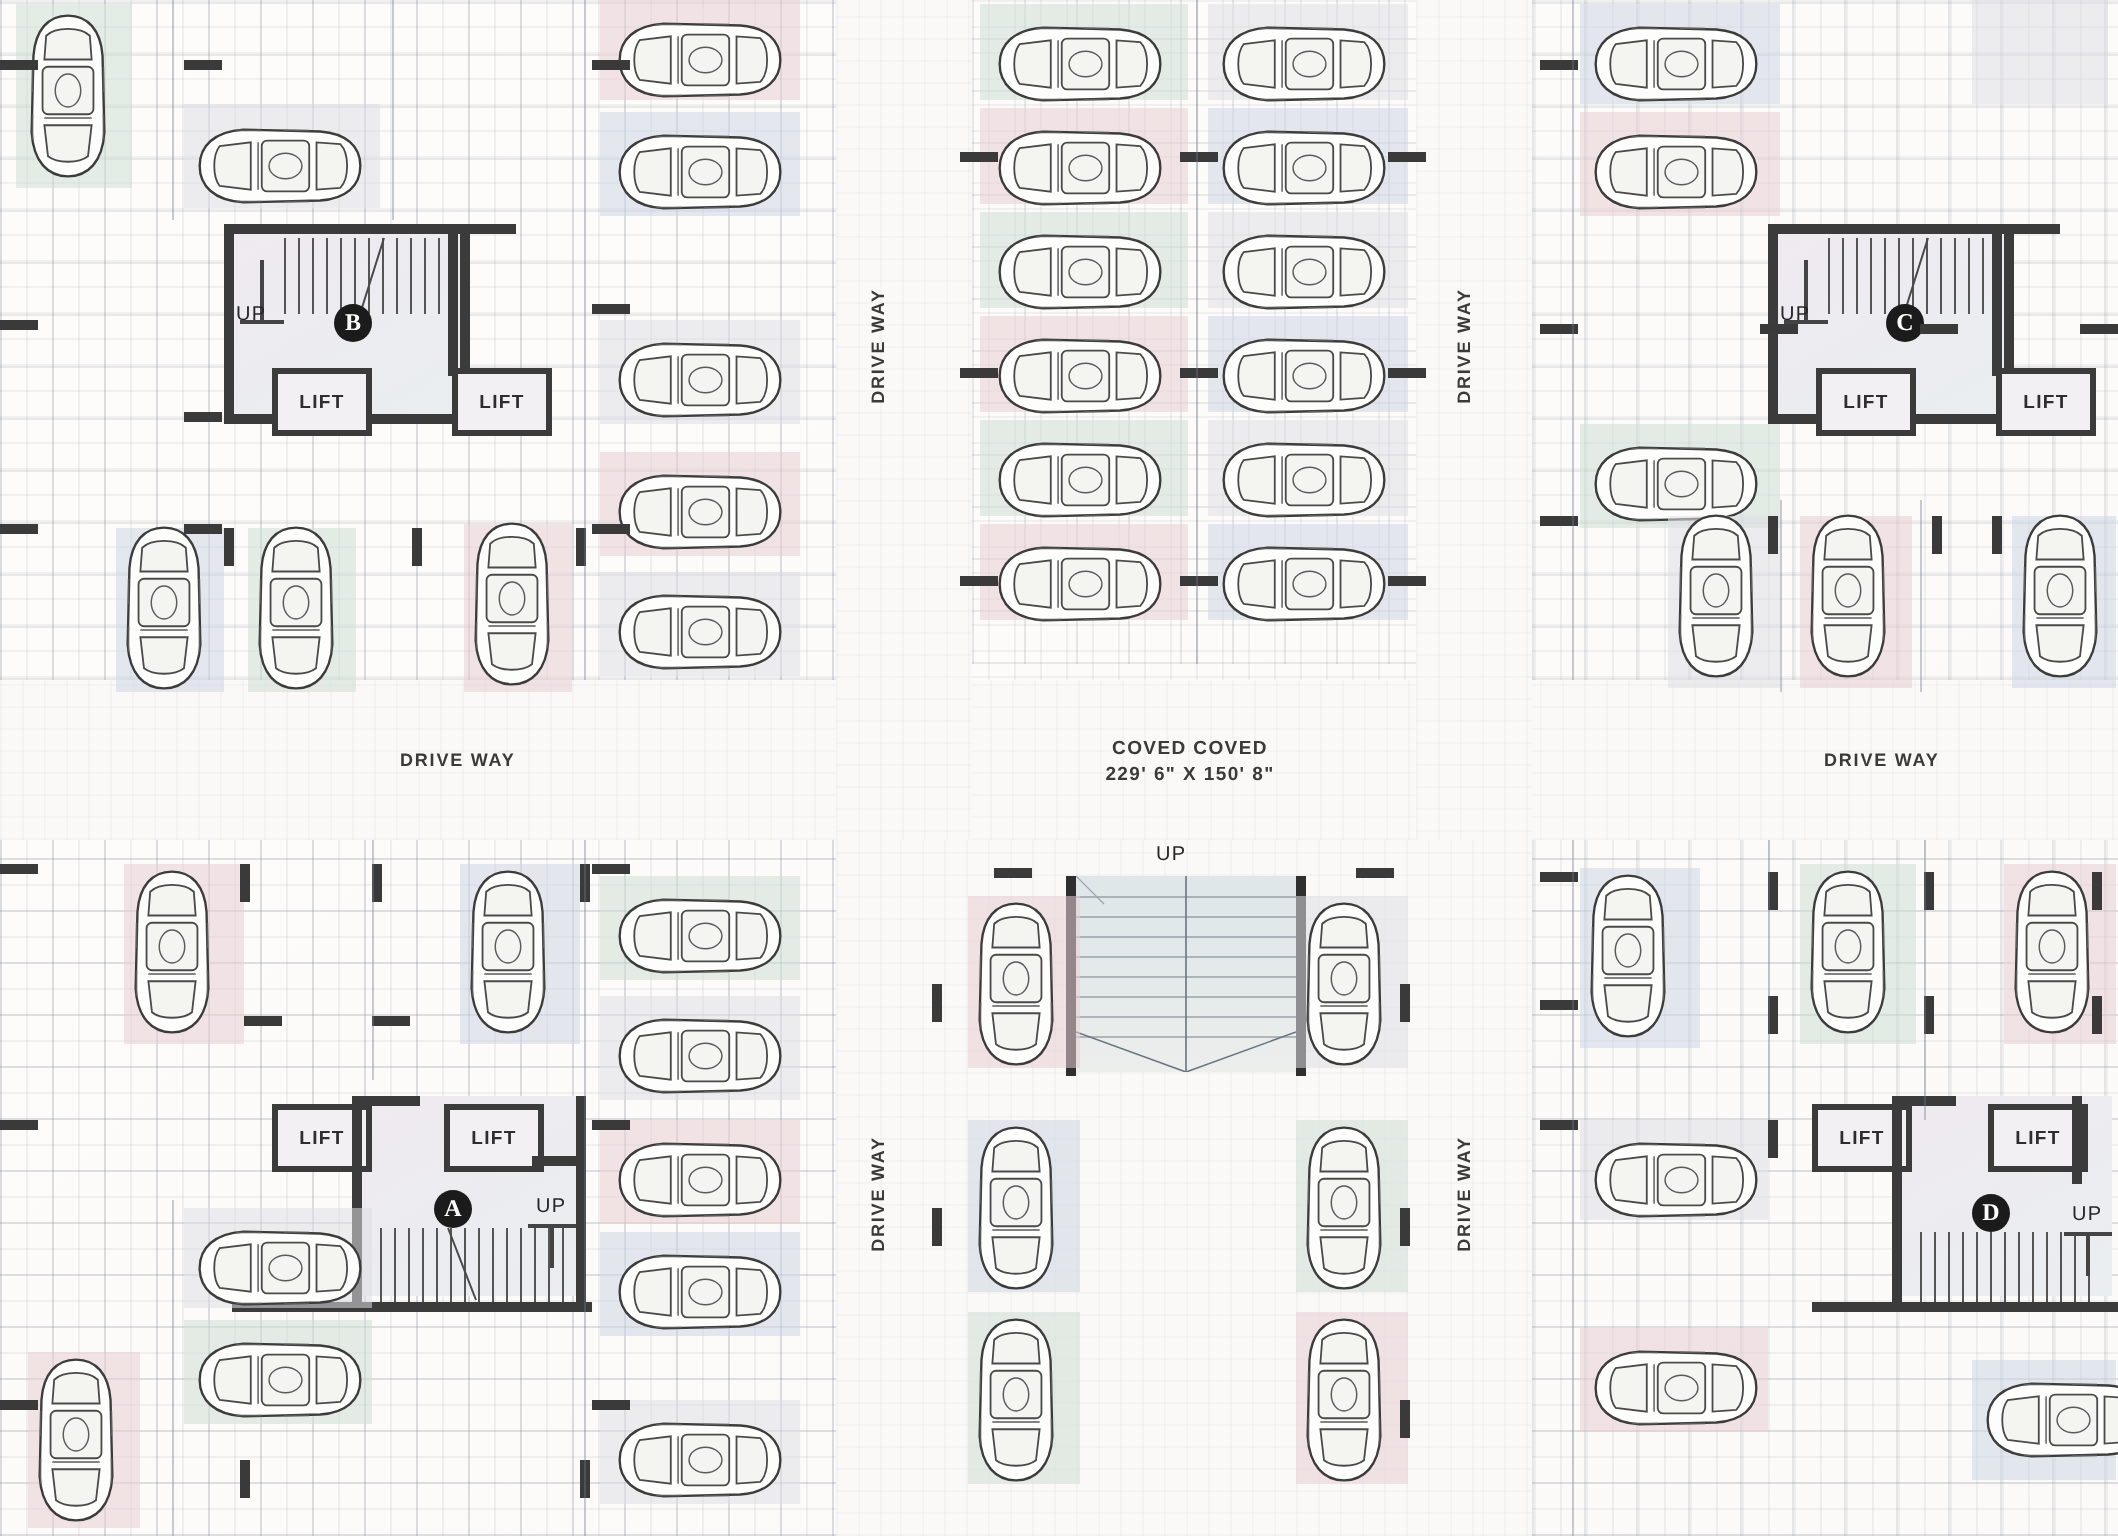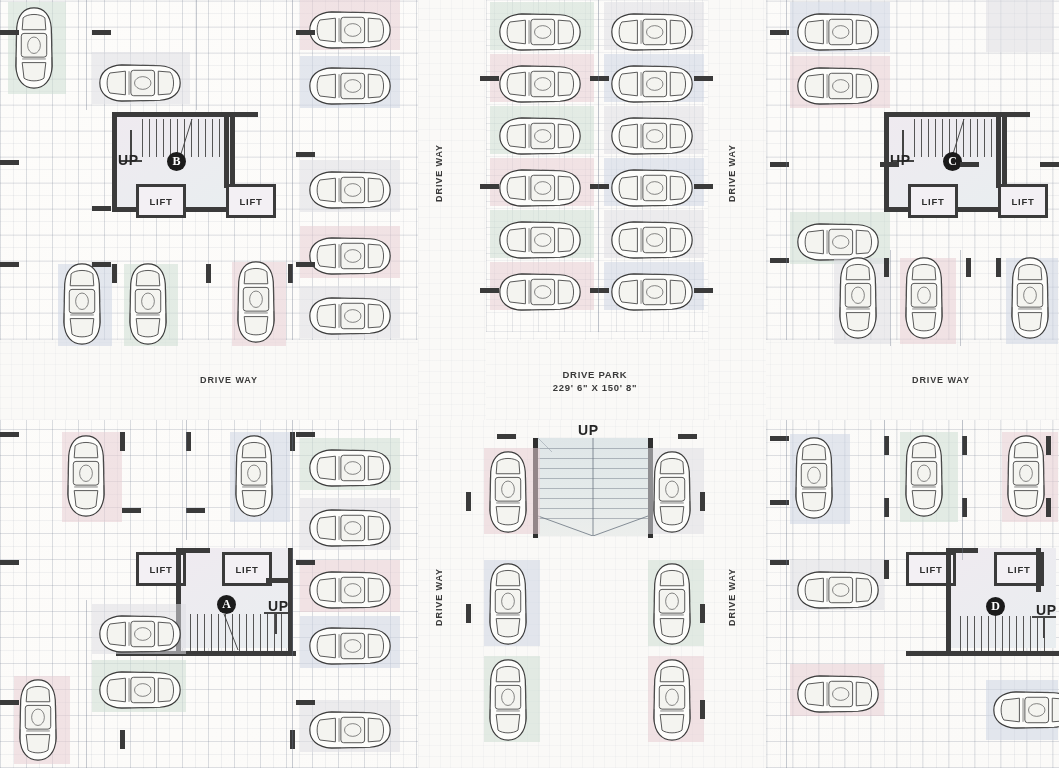--- a/index.html
+++ b/index.html
@@ -66,22 +66,22 @@
     font-size:9px;letter-spacing:.9px;font-weight:600;
     white-space:nowrap;
   }
   .lbl.vert{transform:rotate(-90deg);transform-origin:50% 50%;}
   .park-lbl{
     position:absolute;text-align:center;color:#3a3a3a;
     font-size:9.5px;letter-spacing:.7px;line-height:13px;font-weight:600;
     white-space:nowrap;
   }
   .up-lbl{
-    position:absolute;color:#262626;font-size:14px;
-    letter-spacing:.6px;font-weight:700;white-space:nowrap;
+    position:absolute;color:#262626;font-size:10px;
+    letter-spacing:.6px;font-weight:400;white-space:nowrap;
   }
 
   
   .core{position:absolute;}
   .wall{position:absolute;background:#3b3b3b;}
   .room{
     position:absolute;
     background:linear-gradient(150deg,#efeaf0,#e9eef0);
   }
   .lift{
@@ -152,21 +152,21 @@
 
   <div class="lbl" style="left:200px;top:375px;">DRIVE WAY</div>
   <div class="lbl" style="left:912px;top:375px;">DRIVE WAY</div>
 
   <div class="lbl vert" style="left:409px;top:168px;width:60px;text-align:center;">DRIVE WAY</div>
   <div class="lbl vert" style="left:702px;top:168px;width:60px;text-align:center;">DRIVE WAY</div>
   <div class="lbl vert" style="left:409px;top:592px;width:60px;text-align:center;">DRIVE WAY</div>
   <div class="lbl vert" style="left:702px;top:592px;width:60px;text-align:center;">DRIVE WAY</div>
 
   <div class="park-lbl" style="left:495px;top:368px;width:200px;">
-    <div>DRIVE PARK</div>
+    <div>COVED COVED</div>
     <div>229' 6" X 150' 8"</div>
   </div>
 
   <div class="up-lbl" style="left:578px;top:422px;">UP</div>
   <div class="ramp" style="left:538px;top:438px;width:110px;height:98px;">
     <div class="deck"></div>
     <div class="tread" style="top:10px;"></div>
       <div class="tread" style="top:20px;"></div>
     <div class="tread" style="top:30px;"></div>
       <div class="tread" style="top:40px;"></div>

